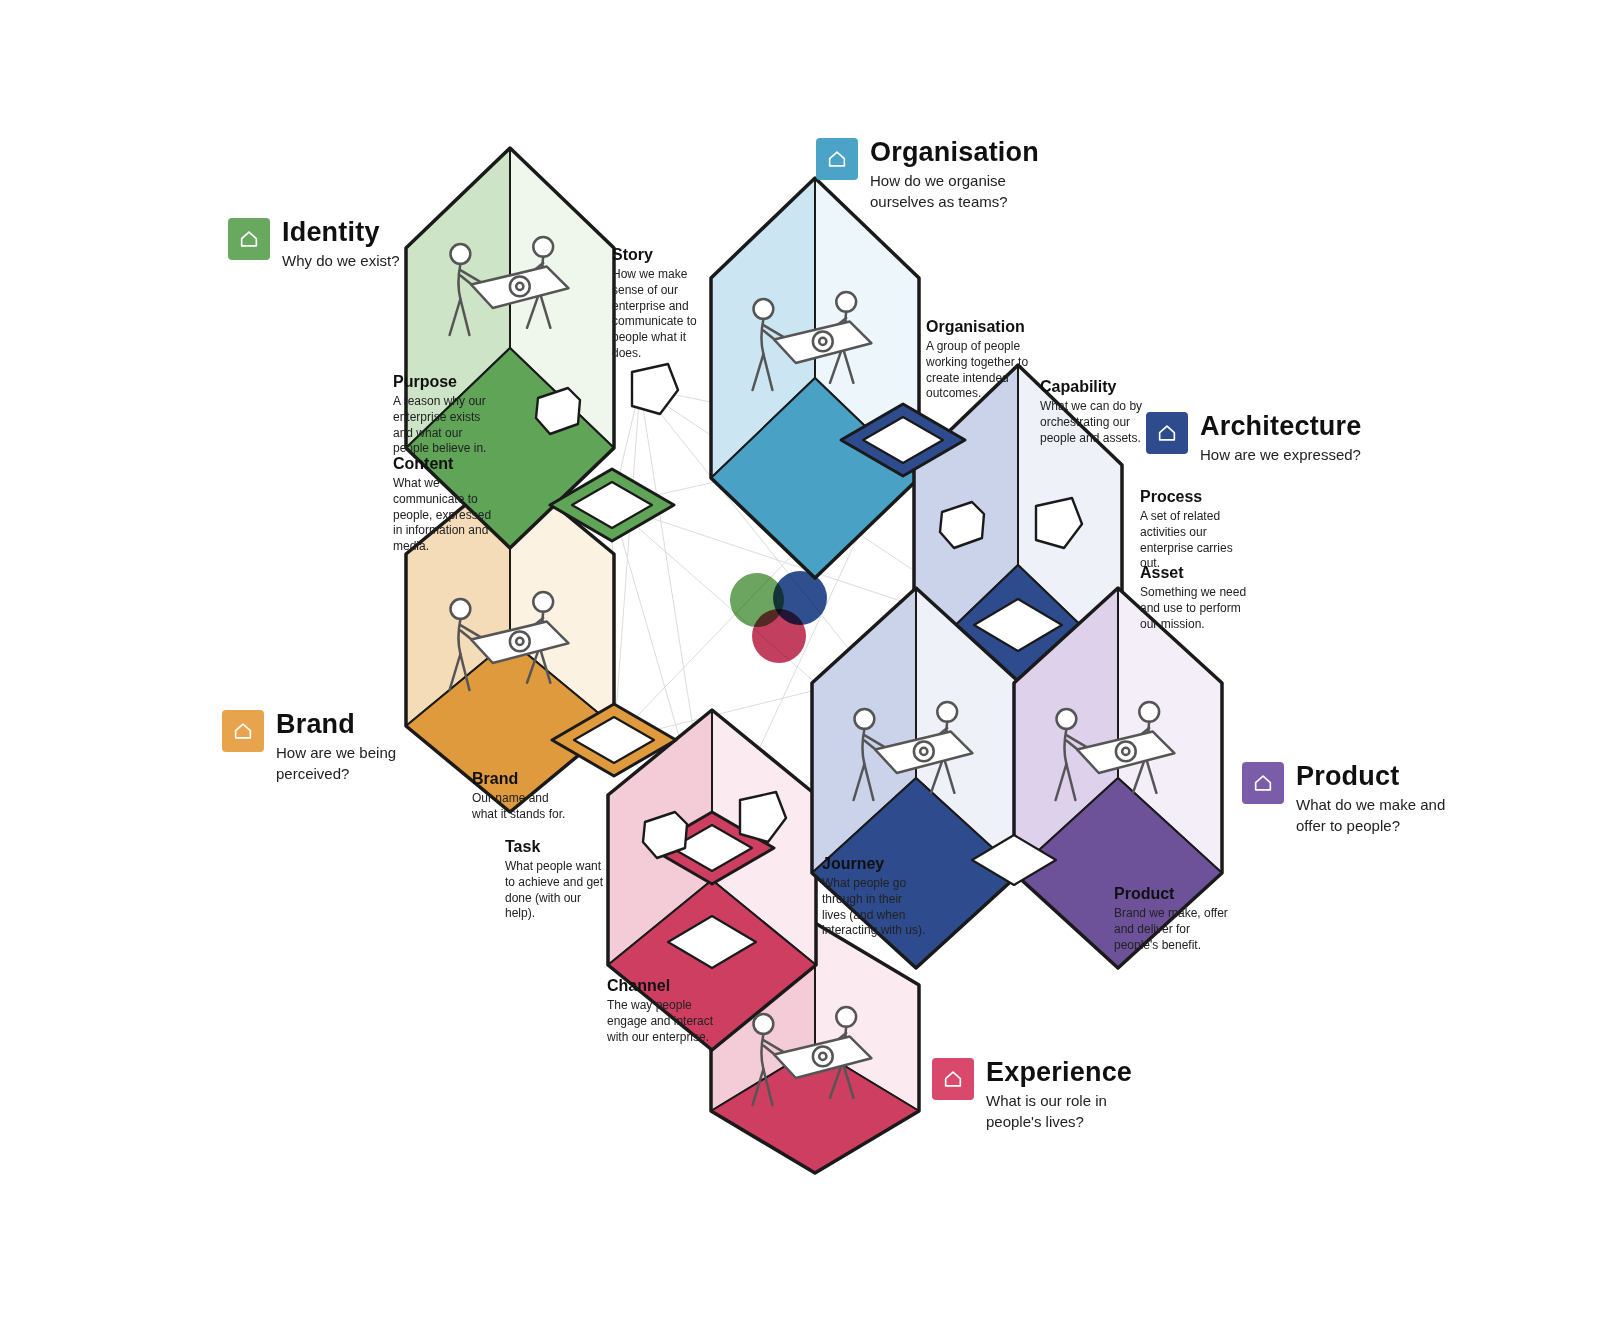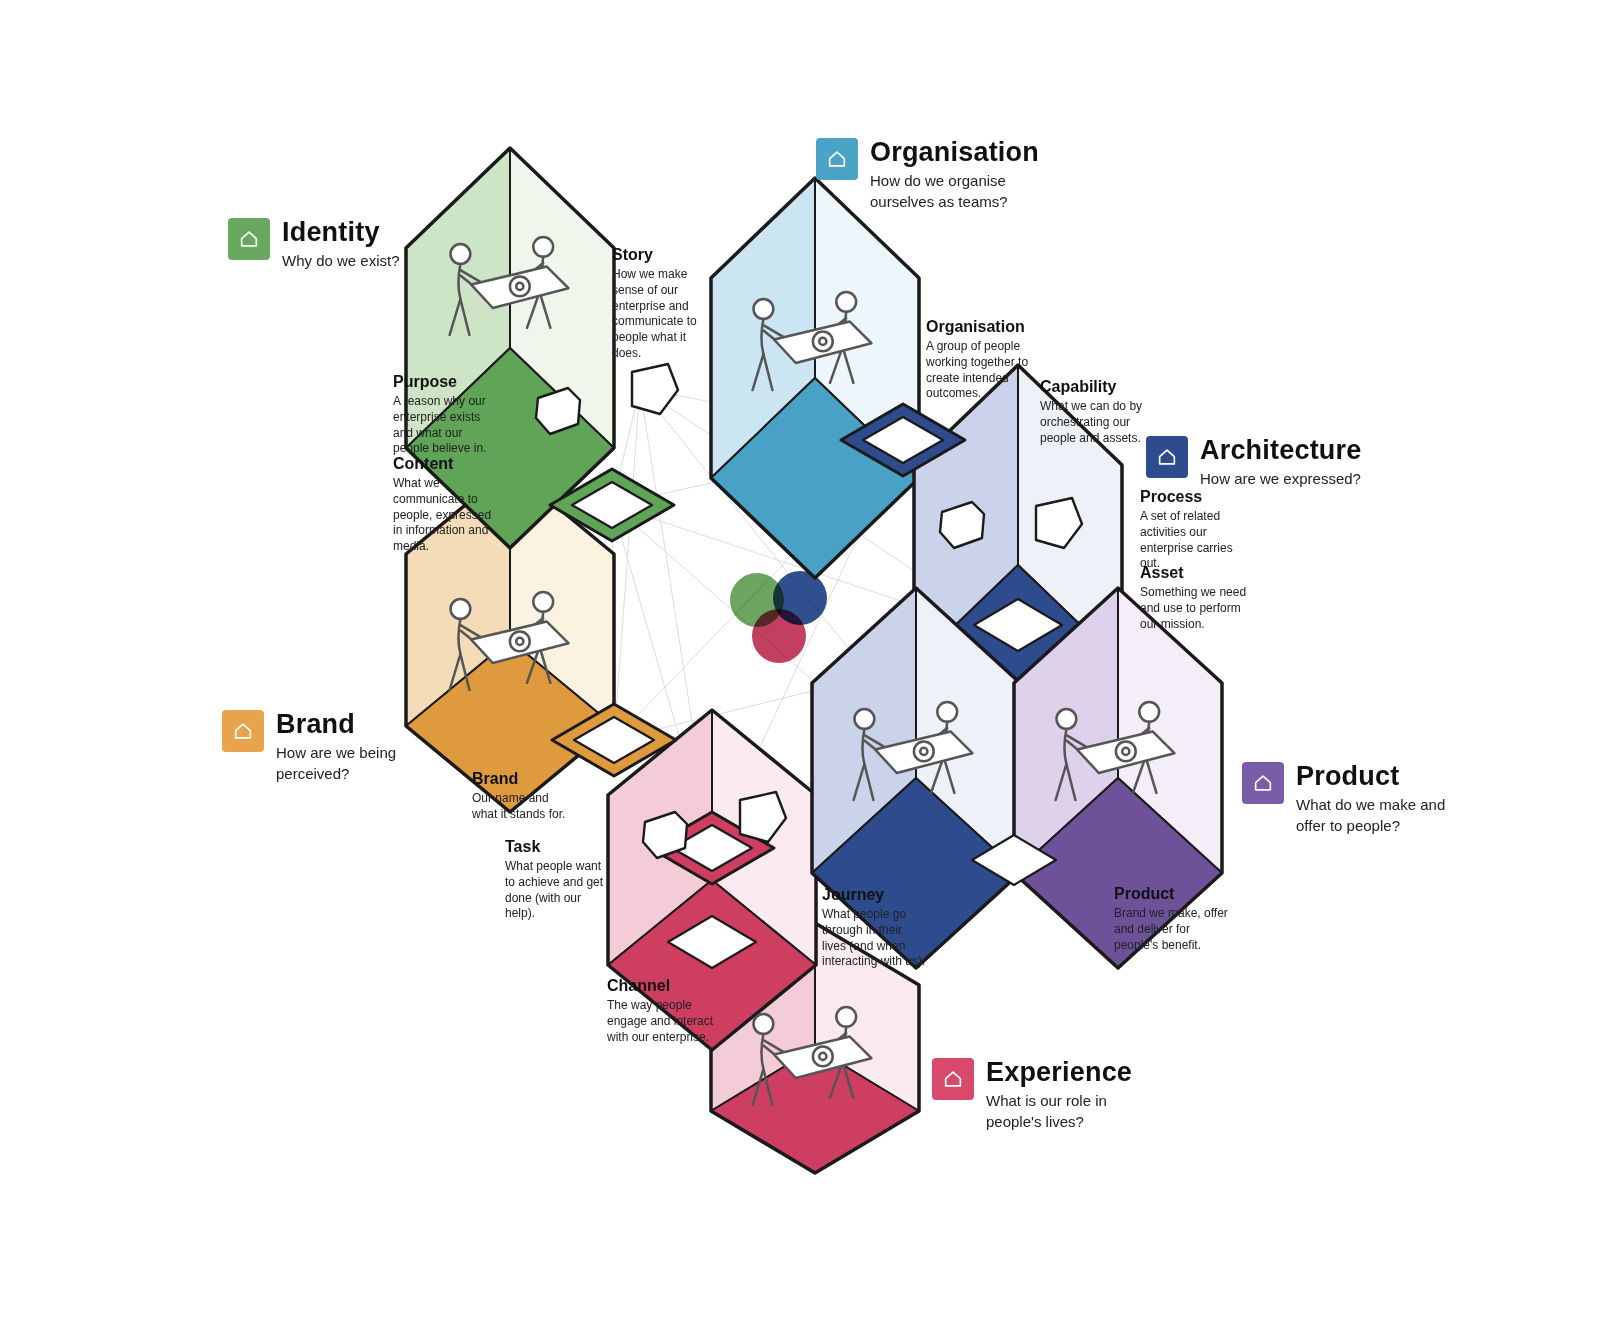--- a/index.html
+++ b/index.html
@@ -157,21 +157,21 @@
       <svg viewBox="0 0 24 24" width="22" height="22">
           <path d="M12 4.5 L20 11.5 V19.5 H4 V11.5 Z" fill="none" stroke="#fff" stroke-width="1.8" stroke-linejoin="round"></path>
         </svg>
     </span>
     <div>
       <div class="sec-title">Organisation</div>
       <div class="sec-sub" style="width:165px">How do we organise ourselves as teams?</div>
     </div>
   </div>
 
-  <div class="section" style="left:1146px; top:436px;justify-content:center;">
+  <div class="section" style="left:1146px; top:412px;justify-content:center;">
     <span class="house" style="background: rgb(46, 75, 142);">
       <svg viewBox="0 0 24 24" width="22" height="22">
           <path d="M12 4.5 L20 11.5 V19.5 H4 V11.5 Z" fill="none" stroke="#fff" stroke-width="1.8" stroke-linejoin="round"></path>
         </svg>
     </span>
     <div>
       <div class="sec-title">Architecture</div>
       <div class="sec-sub" style="width:190px">How are we expressed?</div>
     </div>
   </div>
@@ -250,21 +250,21 @@
   <div class="mini" style="left:472px; top:770px; width:105px">
     <div class="mini-title">Brand</div>
     <div class="mini-desc">Our name and what it stands for.</div>
   </div>
 
   <div class="mini" style="left:505px; top:838px; width:100px">
     <div class="mini-title">Task</div>
     <div class="mini-desc">What people want to achieve and get done (with our help).</div>
   </div>
 
-  <div class="mini" style="left:822px; top:886px; width:105px">
+  <div class="mini" style="left:822px; top:855px; width:105px">
     <div class="mini-title">Journey</div>
     <div class="mini-desc">What people go through in their lives (and when interacting with us).</div>
   </div>
 
   <div class="mini" style="left:607px; top:977px; width:110px">
     <div class="mini-title">Channel</div>
     <div class="mini-desc">The way people engage and interact with our enterprise.</div>
   </div>
 
   <div class="mini" style="left:1114px; top:885px; width:115px">

